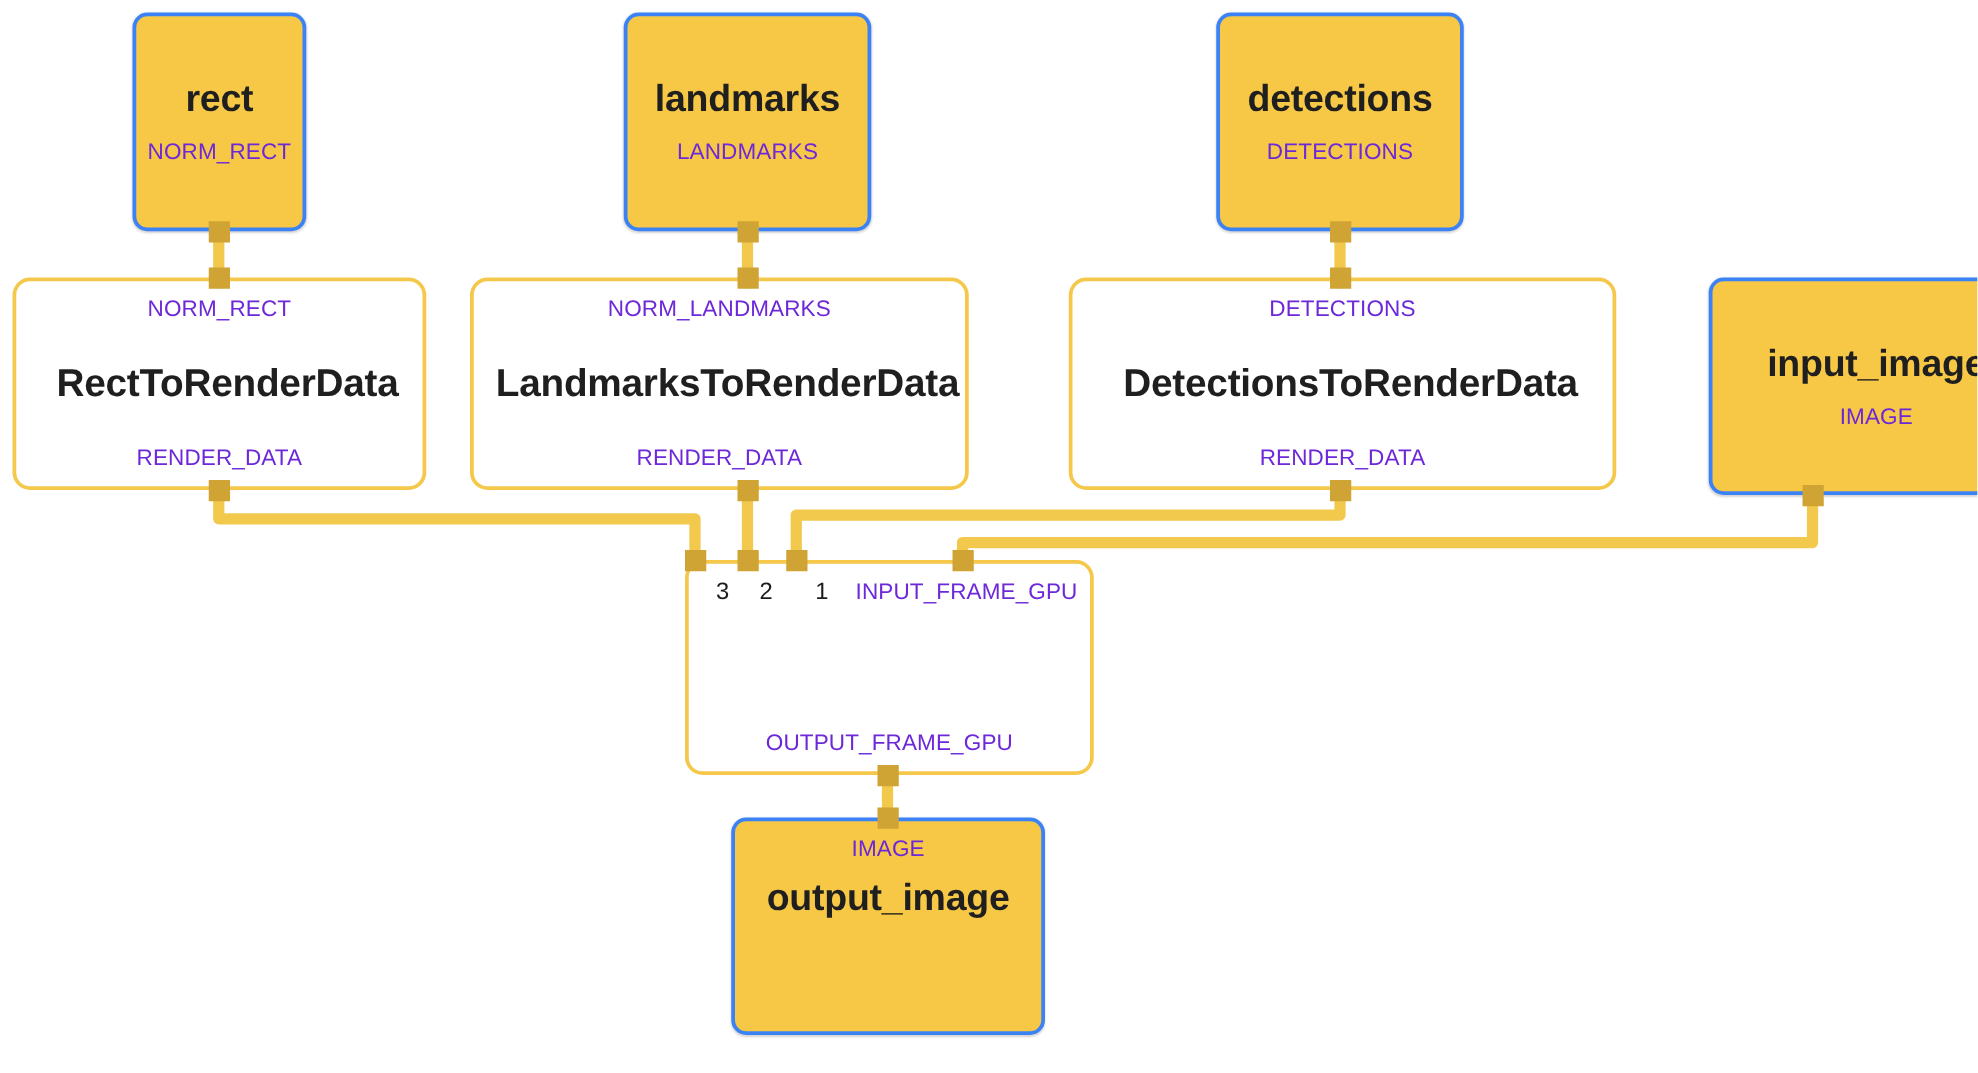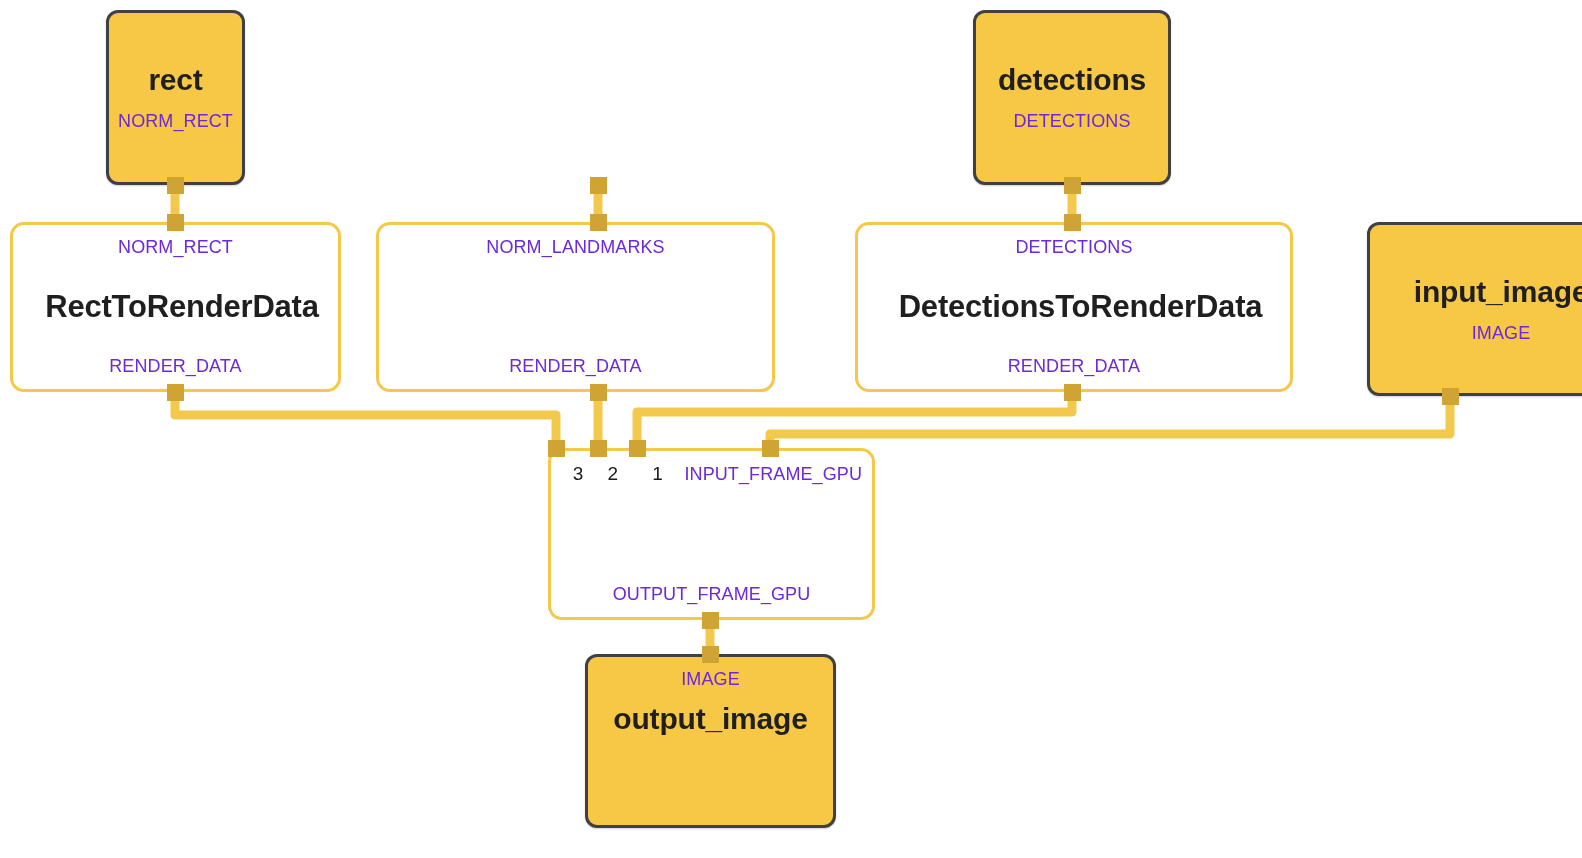--- a/index.html
+++ b/index.html
@@ -35,21 +35,21 @@
     position: absolute;
     box-sizing: border-box;
     z-index: 2;
     display: flex;
     flex-direction: column;
     align-items: center;
     border-radius: 12px;
   }
   .node.stream {
     background: #f6c846;
-    border: 3px solid #404040;
+    border: 3px solid #3b82f6;
     box-shadow: 0 1px 2px rgba(0,0,0,0.18);
   }
   .node.calculator {
     background: #ffffff;
     border: 3px solid #f5c council;
     border: 3px solid #f5c84b;
     border-radius: 14px;
   }
   .node-title {
     font-weight: bold;
@@ -140,20 +140,26 @@
   </svg>
 
   <div class="node stream" style="left:106px; top:10px; width:139px; height:175px;">
     <div class="stream-body tag-below">
       <div class="node-title">rect</div>
       <div class="port-label">NORM_RECT</div>
     </div>
   </div>
   <div class="port" style="left:167px; top:177px;"></div>
 
+  <div class="node stream" style="left:499px; top:10px; width:198px; height:175px;">
+    <div class="stream-body tag-below">
+      <div class="node-title">landmarks</div>
+      <div class="port-label">LANDMARKS</div>
+    </div>
+  </div>
   <div class="port" style="left:590px; top:177px;"></div>
 
   <div class="node stream" style="left:973px; top:10px; width:198px; height:175px;">
     <div class="stream-body tag-below">
       <div class="node-title">detections</div>
       <div class="port-label">DETECTIONS</div>
     </div>
   </div>
   <div class="port" style="left:1064px; top:177px;"></div>
 
@@ -163,20 +169,21 @@
       <div class="node-title">RectToRenderData</div>
       <div class="port-label">RENDER_DATA</div>
     </div>
   </div>
   <div class="port" style="left:167px; top:214px;"></div>
   <div class="port" style="left:167px; top:384px;"></div>
 
   <div class="node calculator" style="left:376px; top:222px; width:399px; height:170px;">
     <div class="calc-body">
       <div class="port-label">NORM_LANDMARKS</div>
+      <div class="node-title">LandmarksToRenderData</div>
       <div class="port-label">RENDER_DATA</div>
     </div>
   </div>
   <div class="port" style="left:590px; top:214px;"></div>
   <div class="port" style="left:590px; top:384px;"></div>
 
   <div class="node calculator" style="left:855px; top:222px; width:438px; height:170px;">
     <div class="calc-body">
       <div class="port-label">DETECTIONS</div>
       <div class="node-title">DetectionsToRenderData</div>

